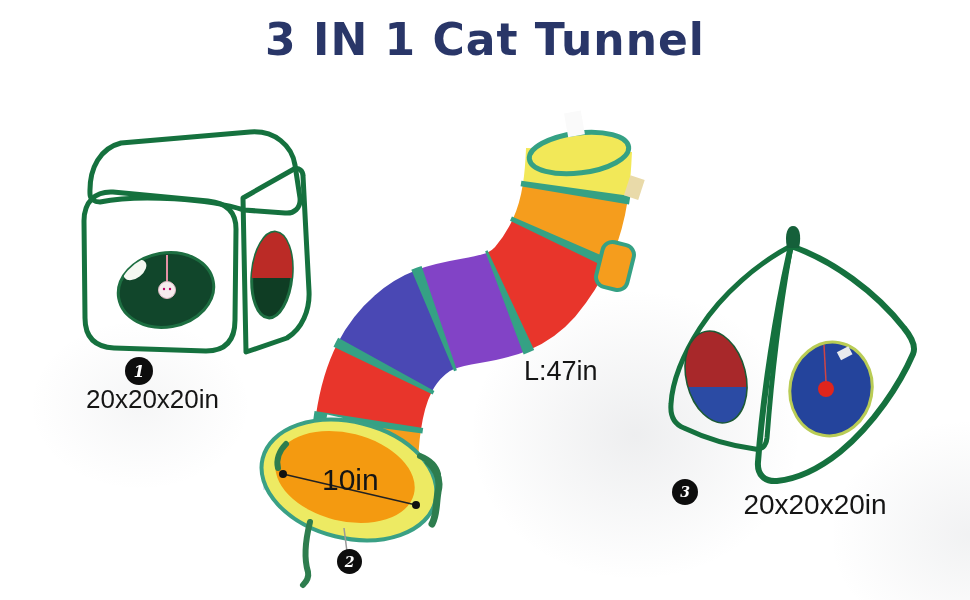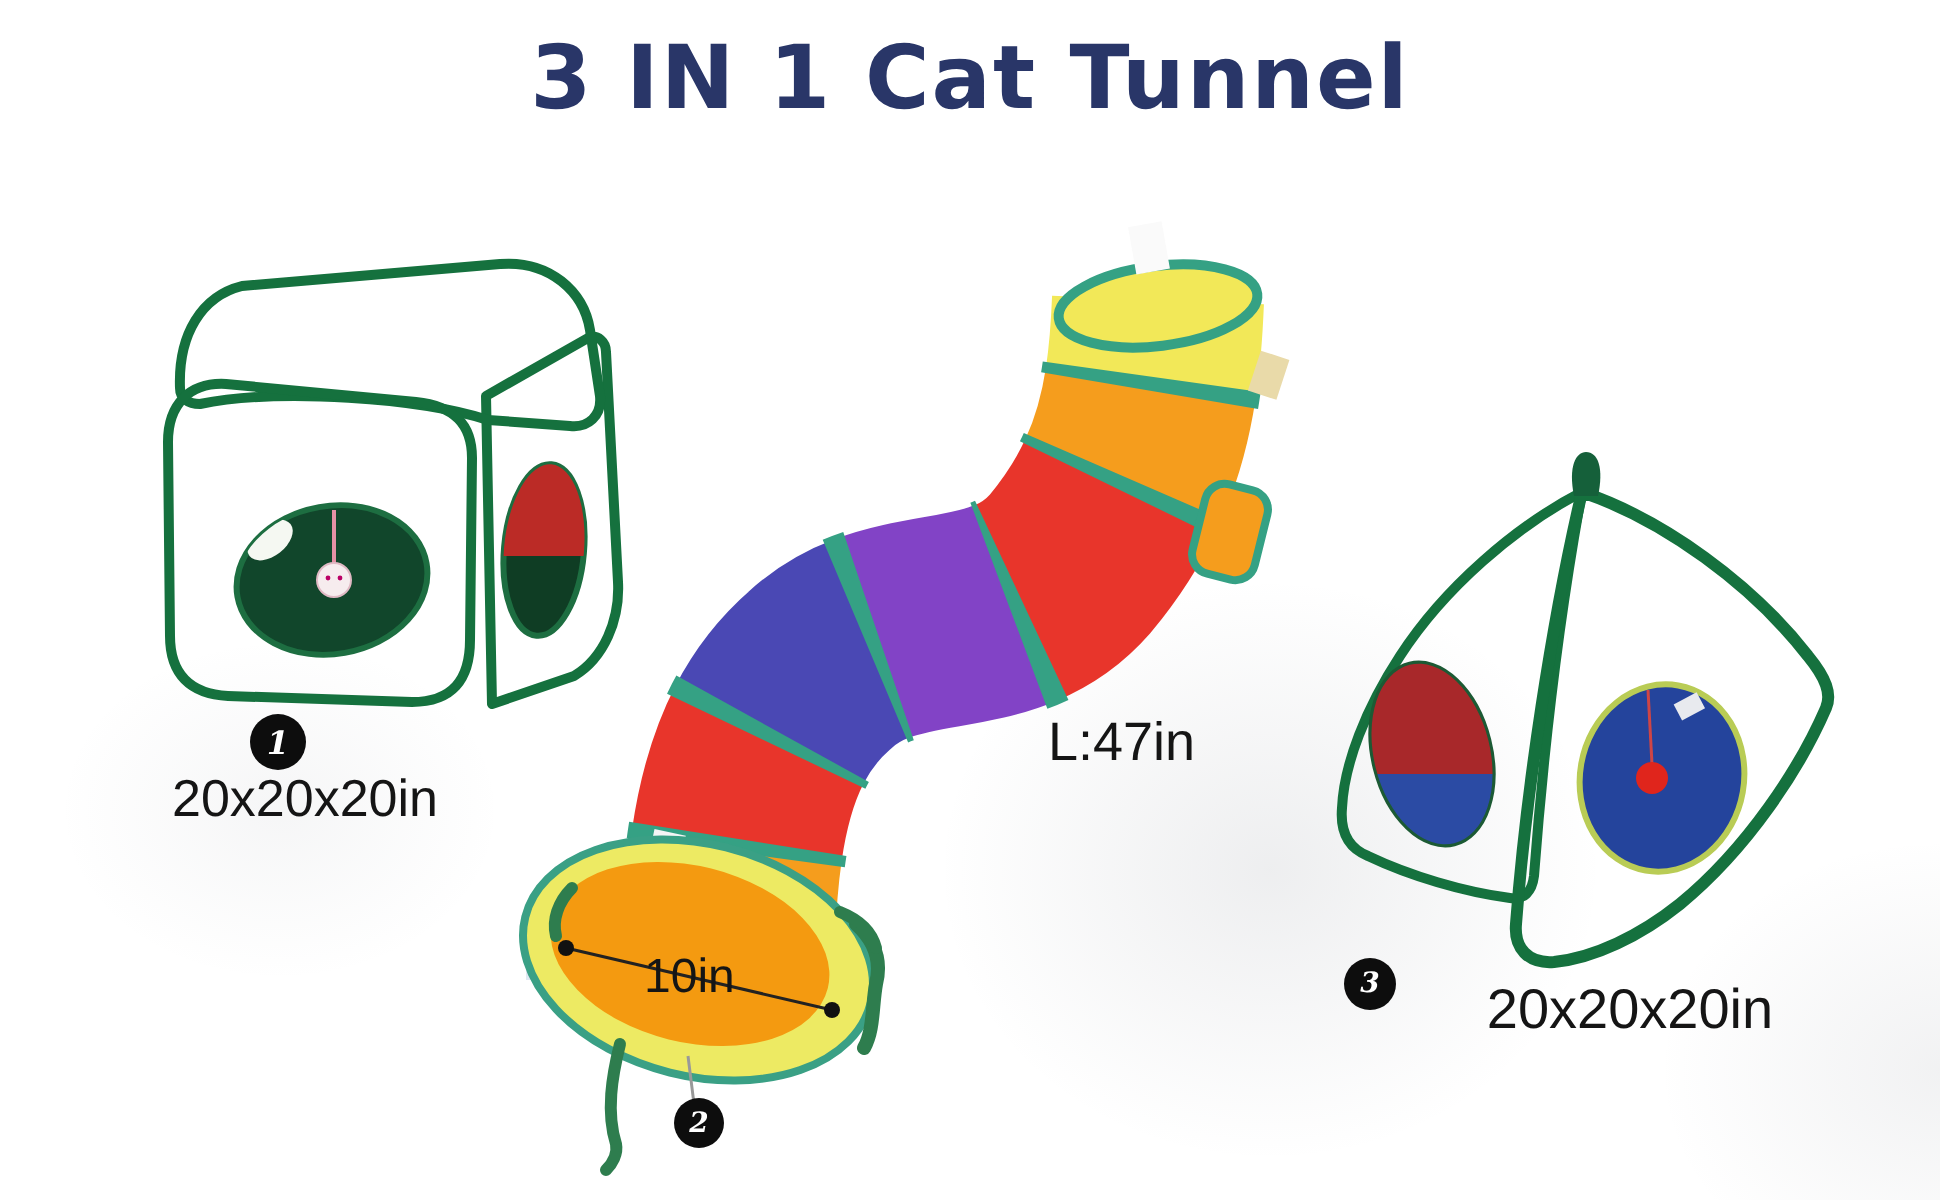--- a/index.html
+++ b/index.html
@@ -12,21 +12,21 @@
           background:radial-gradient(closest-side, rgba(120,125,135,.10), rgba(120,125,135,0));}
   .shade3{left:30px;top:320px;width:220px;height:170px;
           background:radial-gradient(closest-side, rgba(120,125,135,.07), rgba(120,125,135,0));}
   .title{position:absolute;left:0;top:14px;width:970px;text-align:center;
          font-family:"DejaVu Sans", sans-serif;font-weight:bold;font-size:44px;
          letter-spacing:1px;color:#293668;}
   .artwork{position:absolute;left:0;top:0;}
   .label{position:absolute;color:#151515;font-weight:500;}
   .label-cube{left:70px;top:384px;width:165px;text-align:center;font-size:26px;}
   .label-length{left:524px;top:341px;font-size:27px;margin-top:15px;}
-  .label-diameter{left:322px;top:463px;font-size:24px;margin-top:12px;}
+  .label-diameter{left:322px;top:463px;font-size:30px;}
   .label-tent{left:740px;top:489px;width:150px;text-align:center;font-size:28px;}
   .badge{position:absolute;background:#0d0d0d;color:#ffffff;border-radius:50%;
          display:flex;align-items:center;justify-content:center;
          font-family:"DejaVu Serif", serif;font-style:italic;font-weight:bold;}
   .badge-1{left:125px;top:357px;width:28px;height:28px;font-size:16px;}
   .badge-2{left:337px;top:549px;width:25px;height:25px;font-size:14px;}
   .badge-3{left:672px;top:479px;width:26px;height:26px;font-size:14px;}
   .trim{stroke:#15713e;stroke-linejoin:round;fill:none;}
 </style>
 </head>

